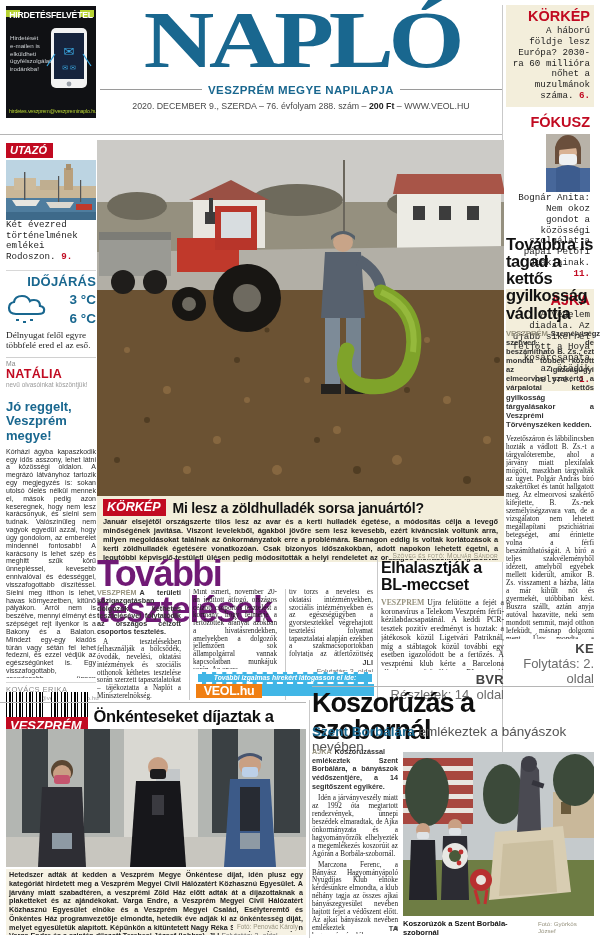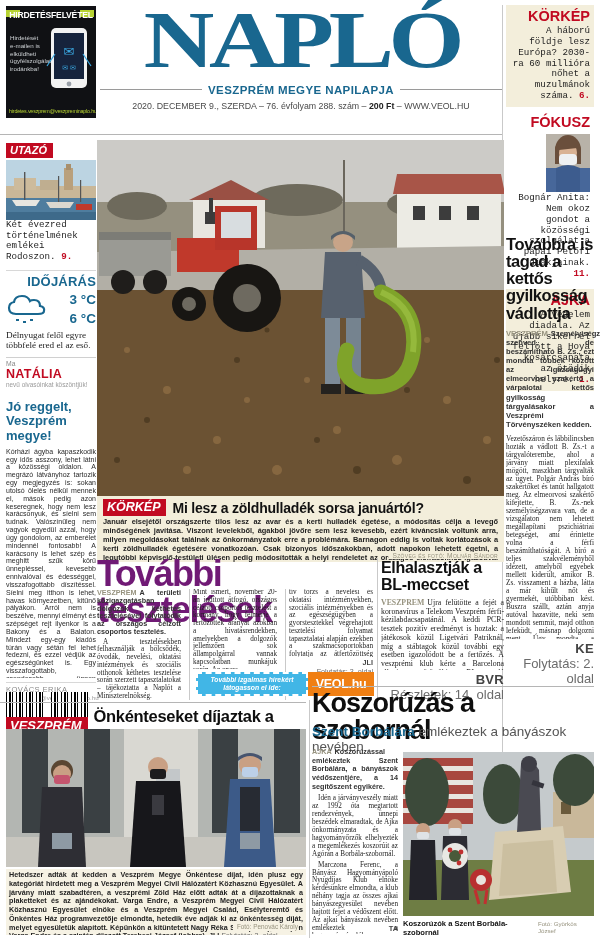--- a/index.html
+++ b/index.html
@@ -103,21 +103,21 @@
          line-height:1.08; text-align:justify; color:#1d1d1d; overflow:hidden; }
   .col .boldlead { font-family:"Liberation Sans", sans-serif; font-weight:bold; font-size:7.2px;
          color:#333; }
   .col p + p { margin-top:3px; text-indent:6px; }
   #col1 { left:97px; height:111px; }
   #col2 { left:193px; height:80px; }
   #col3 { left:289px; height:68px; }
   .col3foot { position:absolute; left:289px; top:658px; width:84px; text-align:right; font-size:7.2px;
               color:#444; }
   .banner { position:absolute; left:196px; top:672px; width:178px; height:24px; background:#41b6e6;
-            display:flex; }
+            display:flex;flex-direction:column; }
   .banner .btext { flex:1; border:2px dashed #fff; color:#fff; font-weight:bold; font-style:italic;
             font-size:6.8px; line-height:1.25; display:flex; align-items:center; justify-content:center;
             text-align:center; padding:0 2px; }
   .banner .veol { width:66px; background:#f07f13; color:#fff; font-weight:bold; font-size:12.5px;
             display:flex; align-items:center; justify-content:center; letter-spacing:-.3px; }
   .bl { position:absolute; left:381px; top:560px; width:123px; height:142px; display:flex;
         flex-direction:column; }
   .bl h2 { font-size:16px; line-height:1.06; letter-spacing:-.3px; color:#111; margin-bottom:5px;
            font-weight:bold; }
   .bl .blbody { flex:1; overflow:hidden; font-family:"Liberation Serif", serif; font-size:7.8px;

